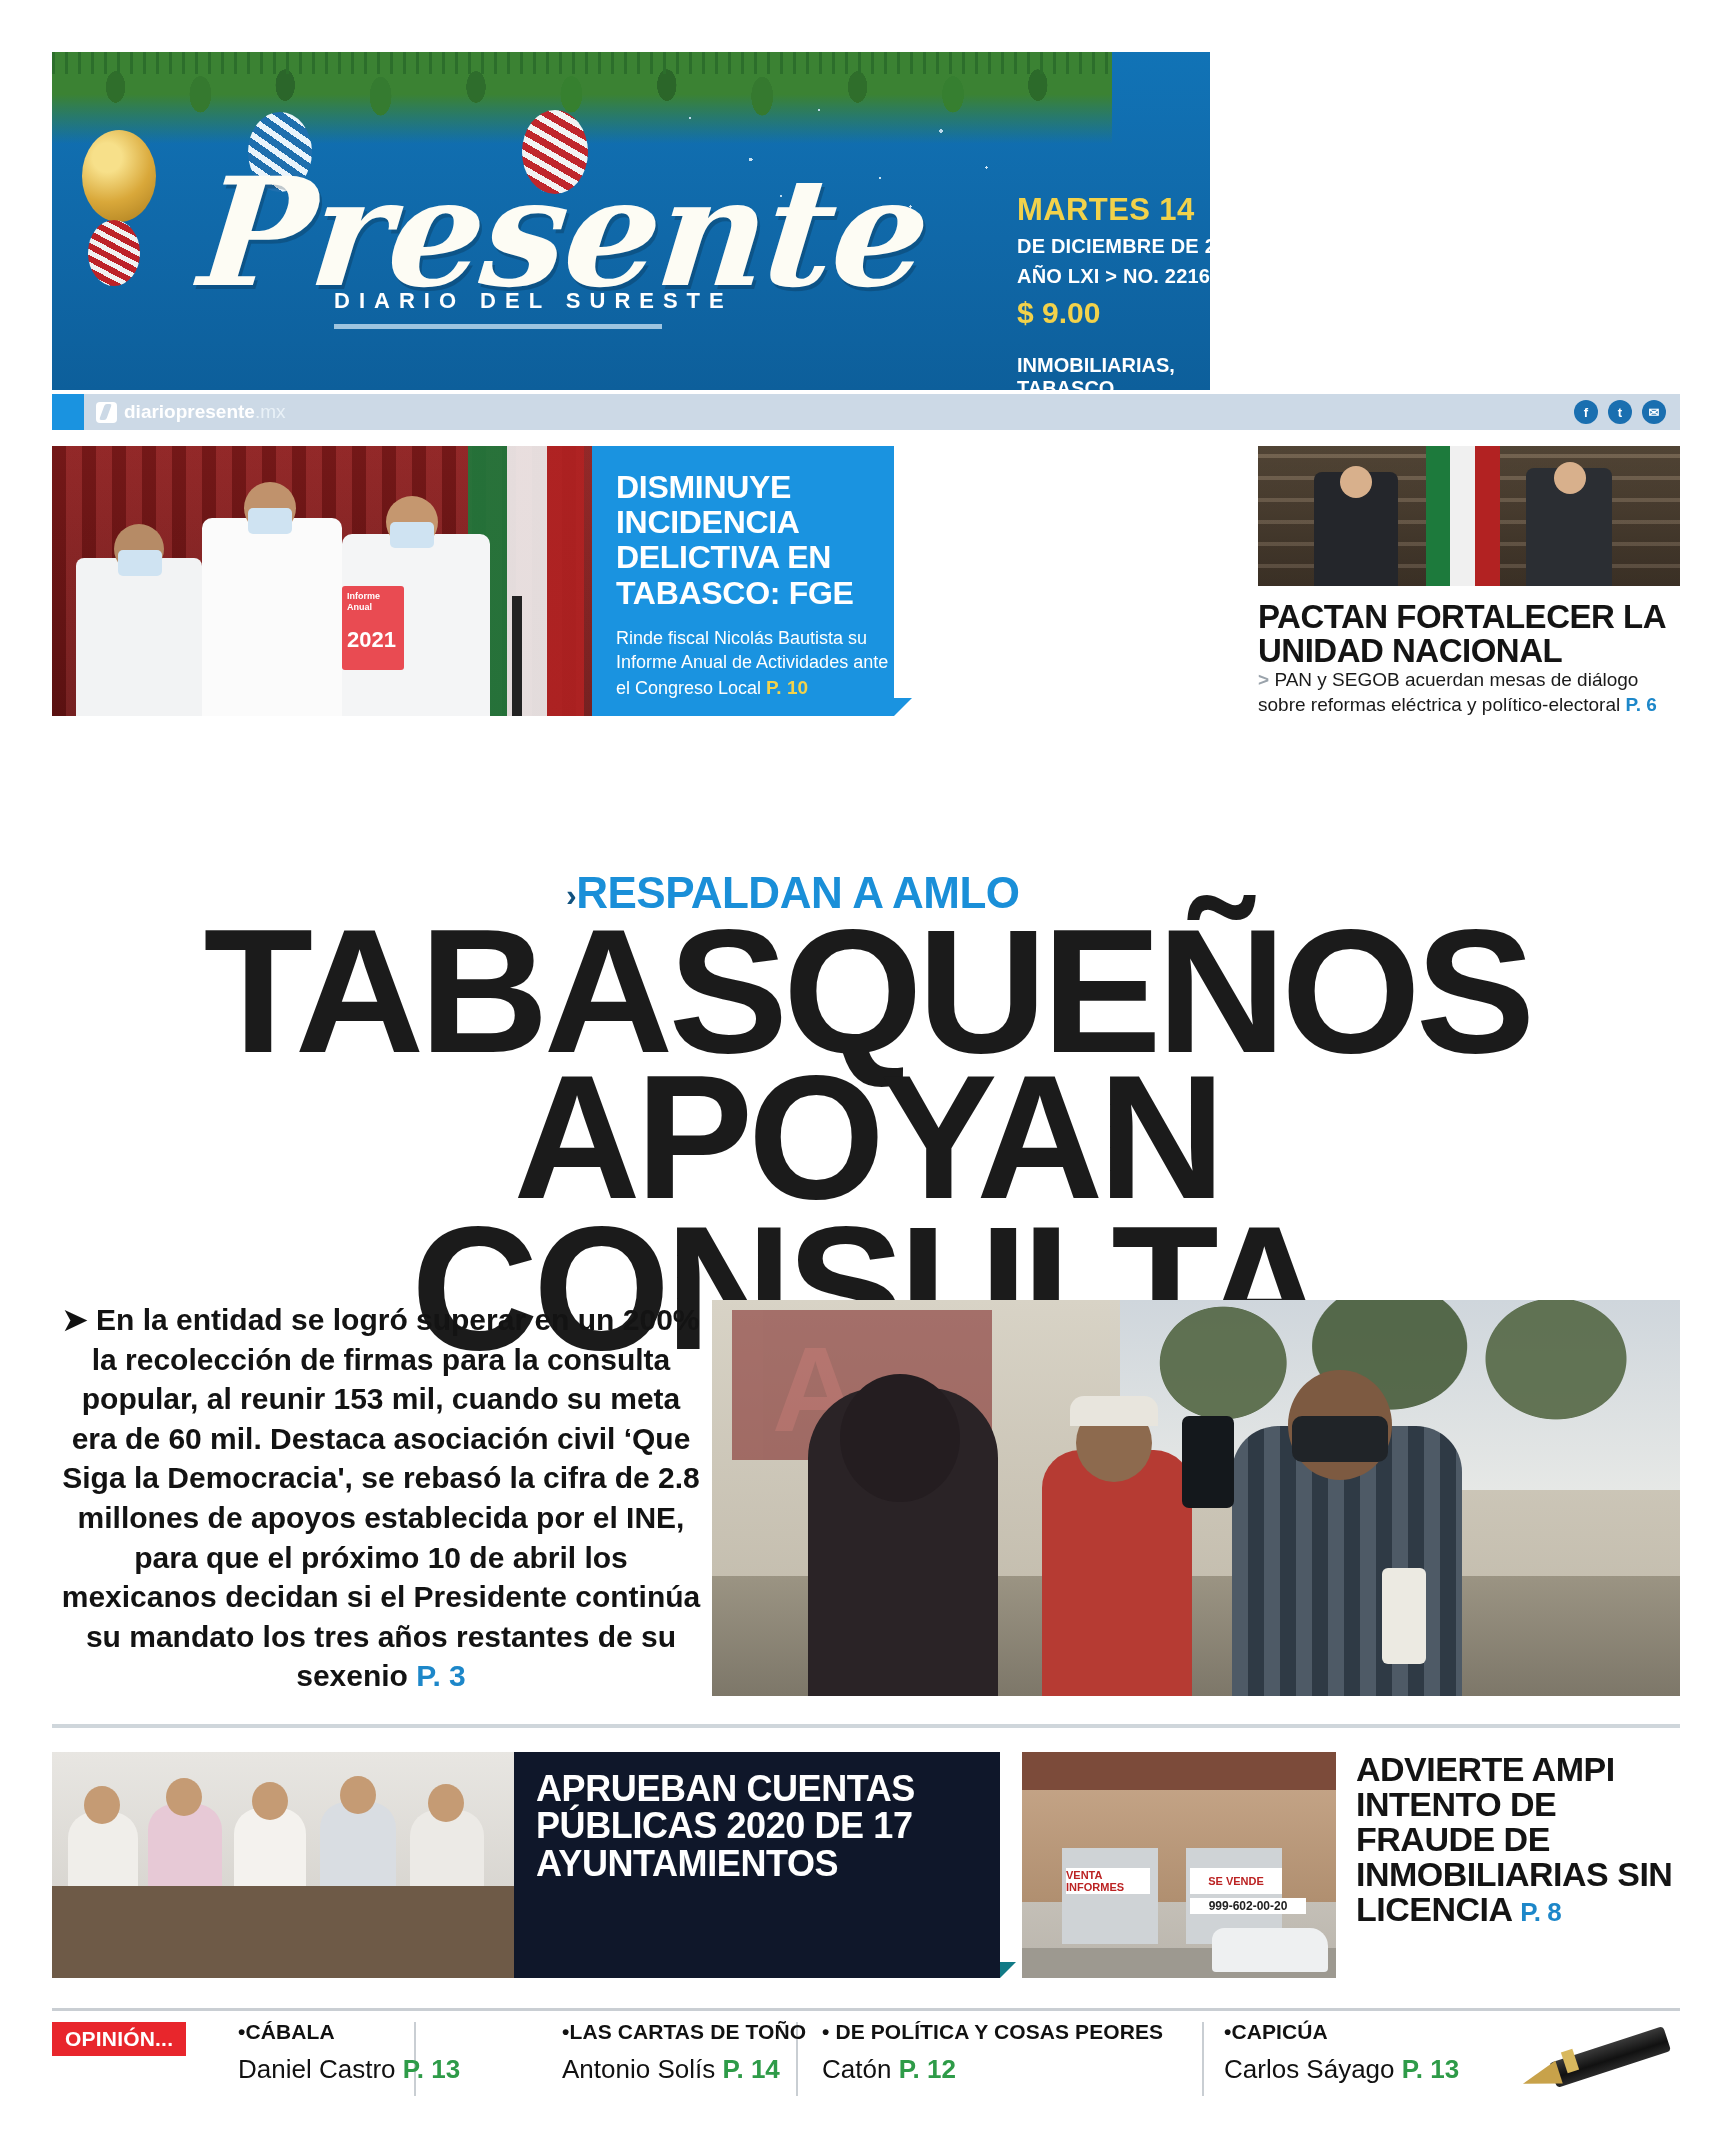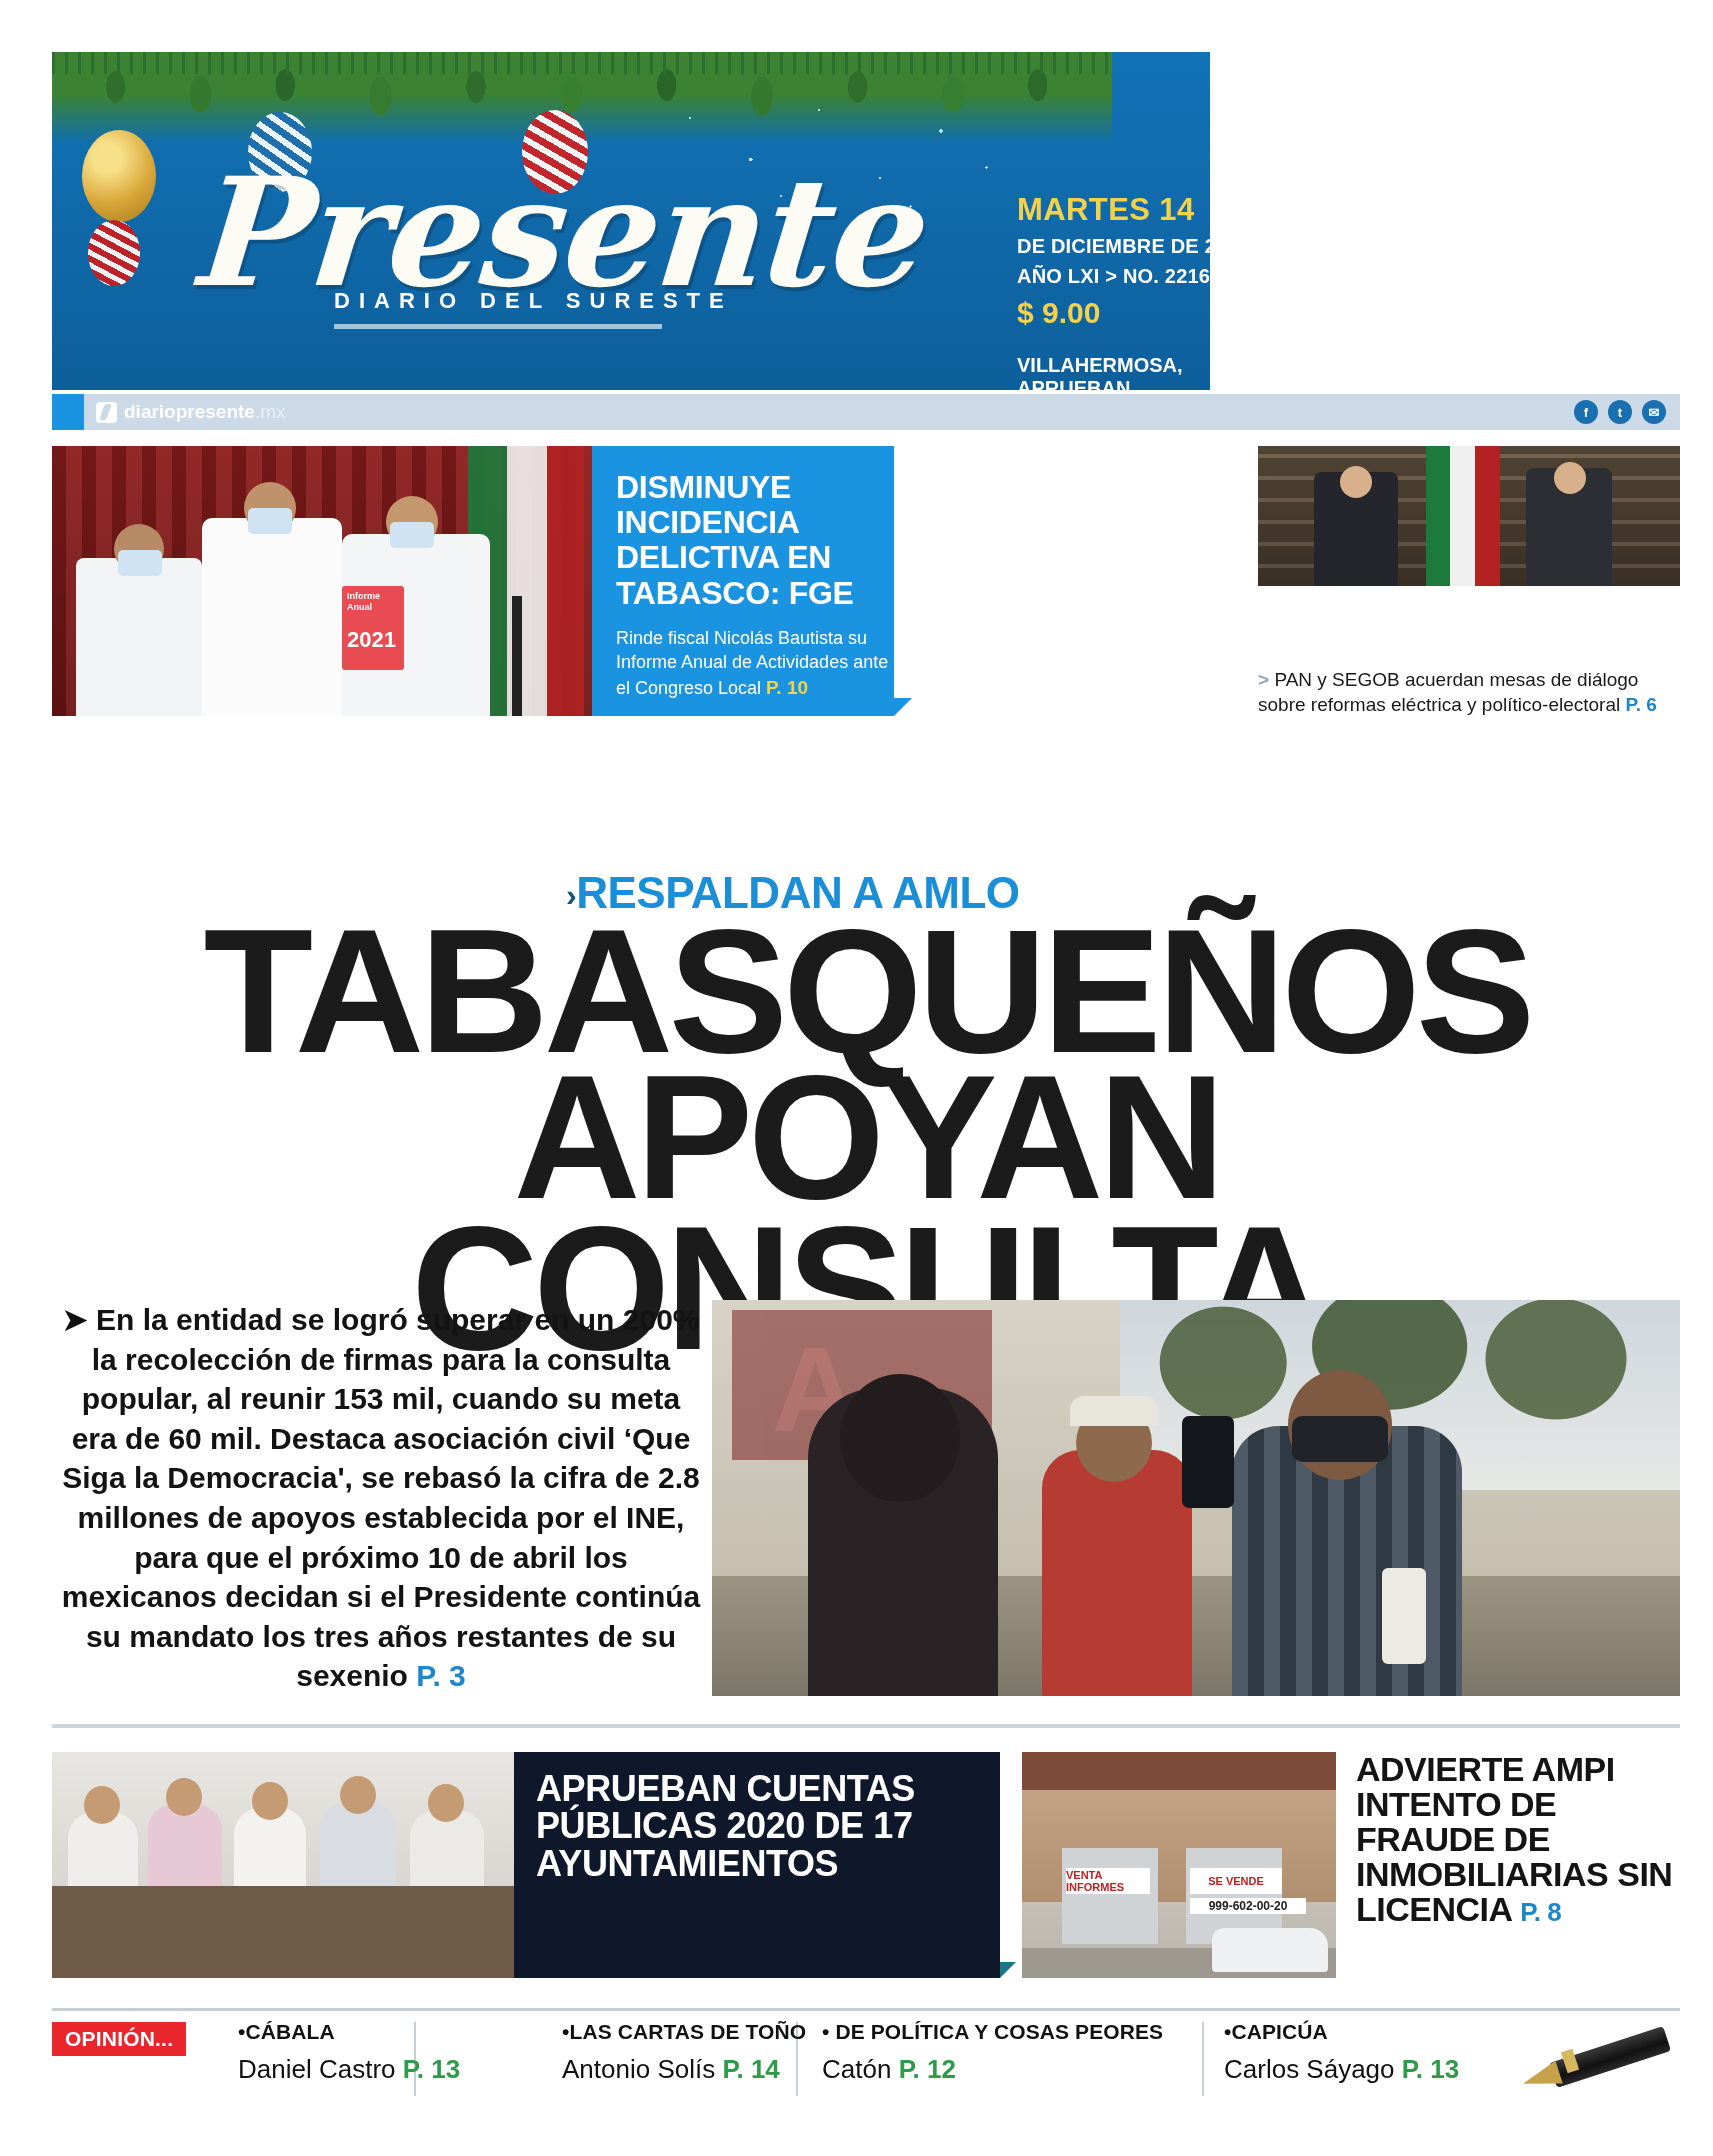--- a/index.html
+++ b/index.html
@@ -290,21 +290,21 @@
       <span>P</span><span>resente</span>
     </div>
     <div class="logo-sub">DIARIO DEL SURESTE</div>
     <div class="logo-rule"></div>
 
     <div class="dateblock">
       <div class="d-day">MARTES 14</div>
       <div class="d-line">DE DICIEMBRE DE 2021</div>
       <div class="d-line">AÑO LXI &gt; NO. 22162</div>
       <div class="d-price">$ 9.00</div>
-      <div class="d-city">VILLAHERMOSA, APRUEBAN</div>
+      <div class="d-city">INMOBILIARIAS, TABASCO</div>
 
     </div>
   </div>
 
 
   <div class="socialstrip">
     <div class="ss-blue"></div>
     <div class="ss-logo">
       <span class="ss-mark"></span>
       <span class="ss-text"><span>diariopresente</span><i>.mx</i></span>
@@ -347,20 +347,21 @@
 
     <div class="b2-right">
       <div class="b2r-photo">
         <div class="shelf"></div>
         <div class="fl"></div>
         <div class="s1"></div>
           <div class="f1"></div>
         <div class="s2"></div>
           <div class="f2"></div>
       </div>
+      <div class="b2r-title">PACTAN FORTALECER LA UNIDAD NACIONAL</div>
       <div class="b2r-deck">
         <span class="arrow-gray">&gt;</span>
         <span>PAN y SEGOB acuerdan mesas de diálogo sobre reformas eléctrica y político-electoral</span>
         <span class="pg">P. 6</span>
       </div>
     </div>
   </div>
 
   <div class="kicker">
     <span class="chev">›</span><span>RESPALDAN A AMLO</span>

